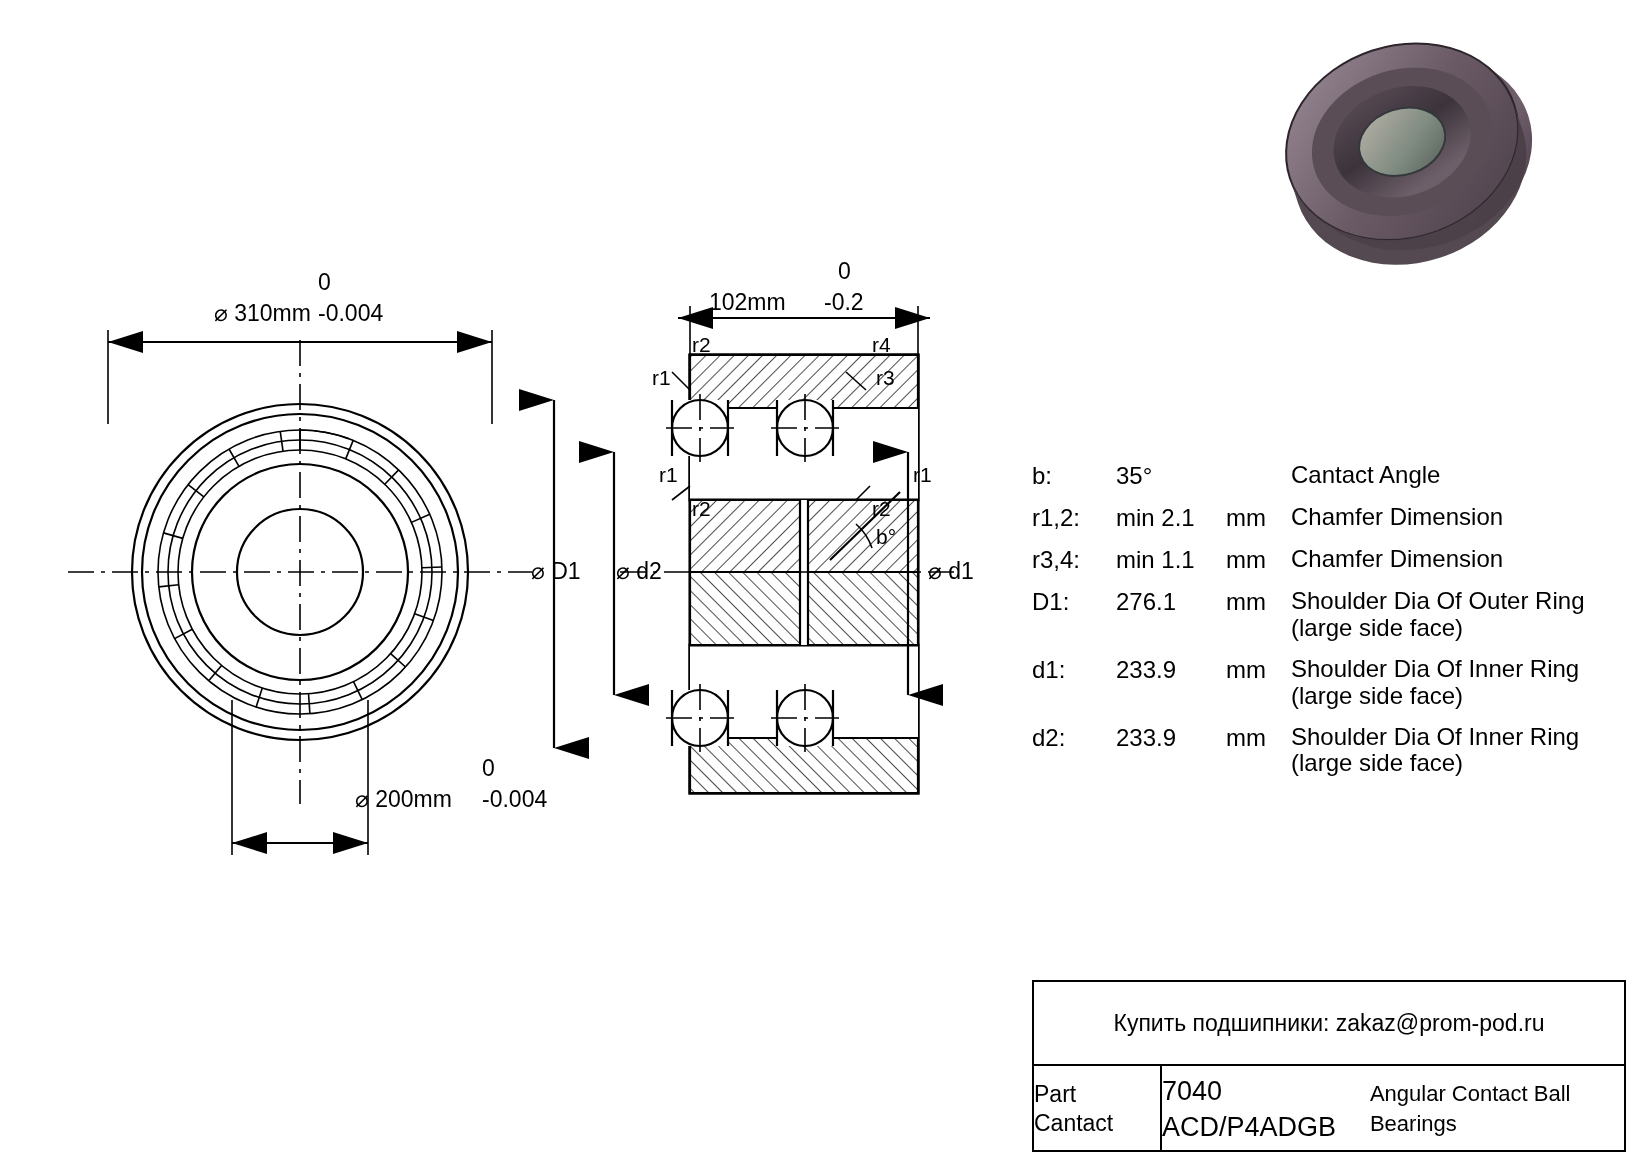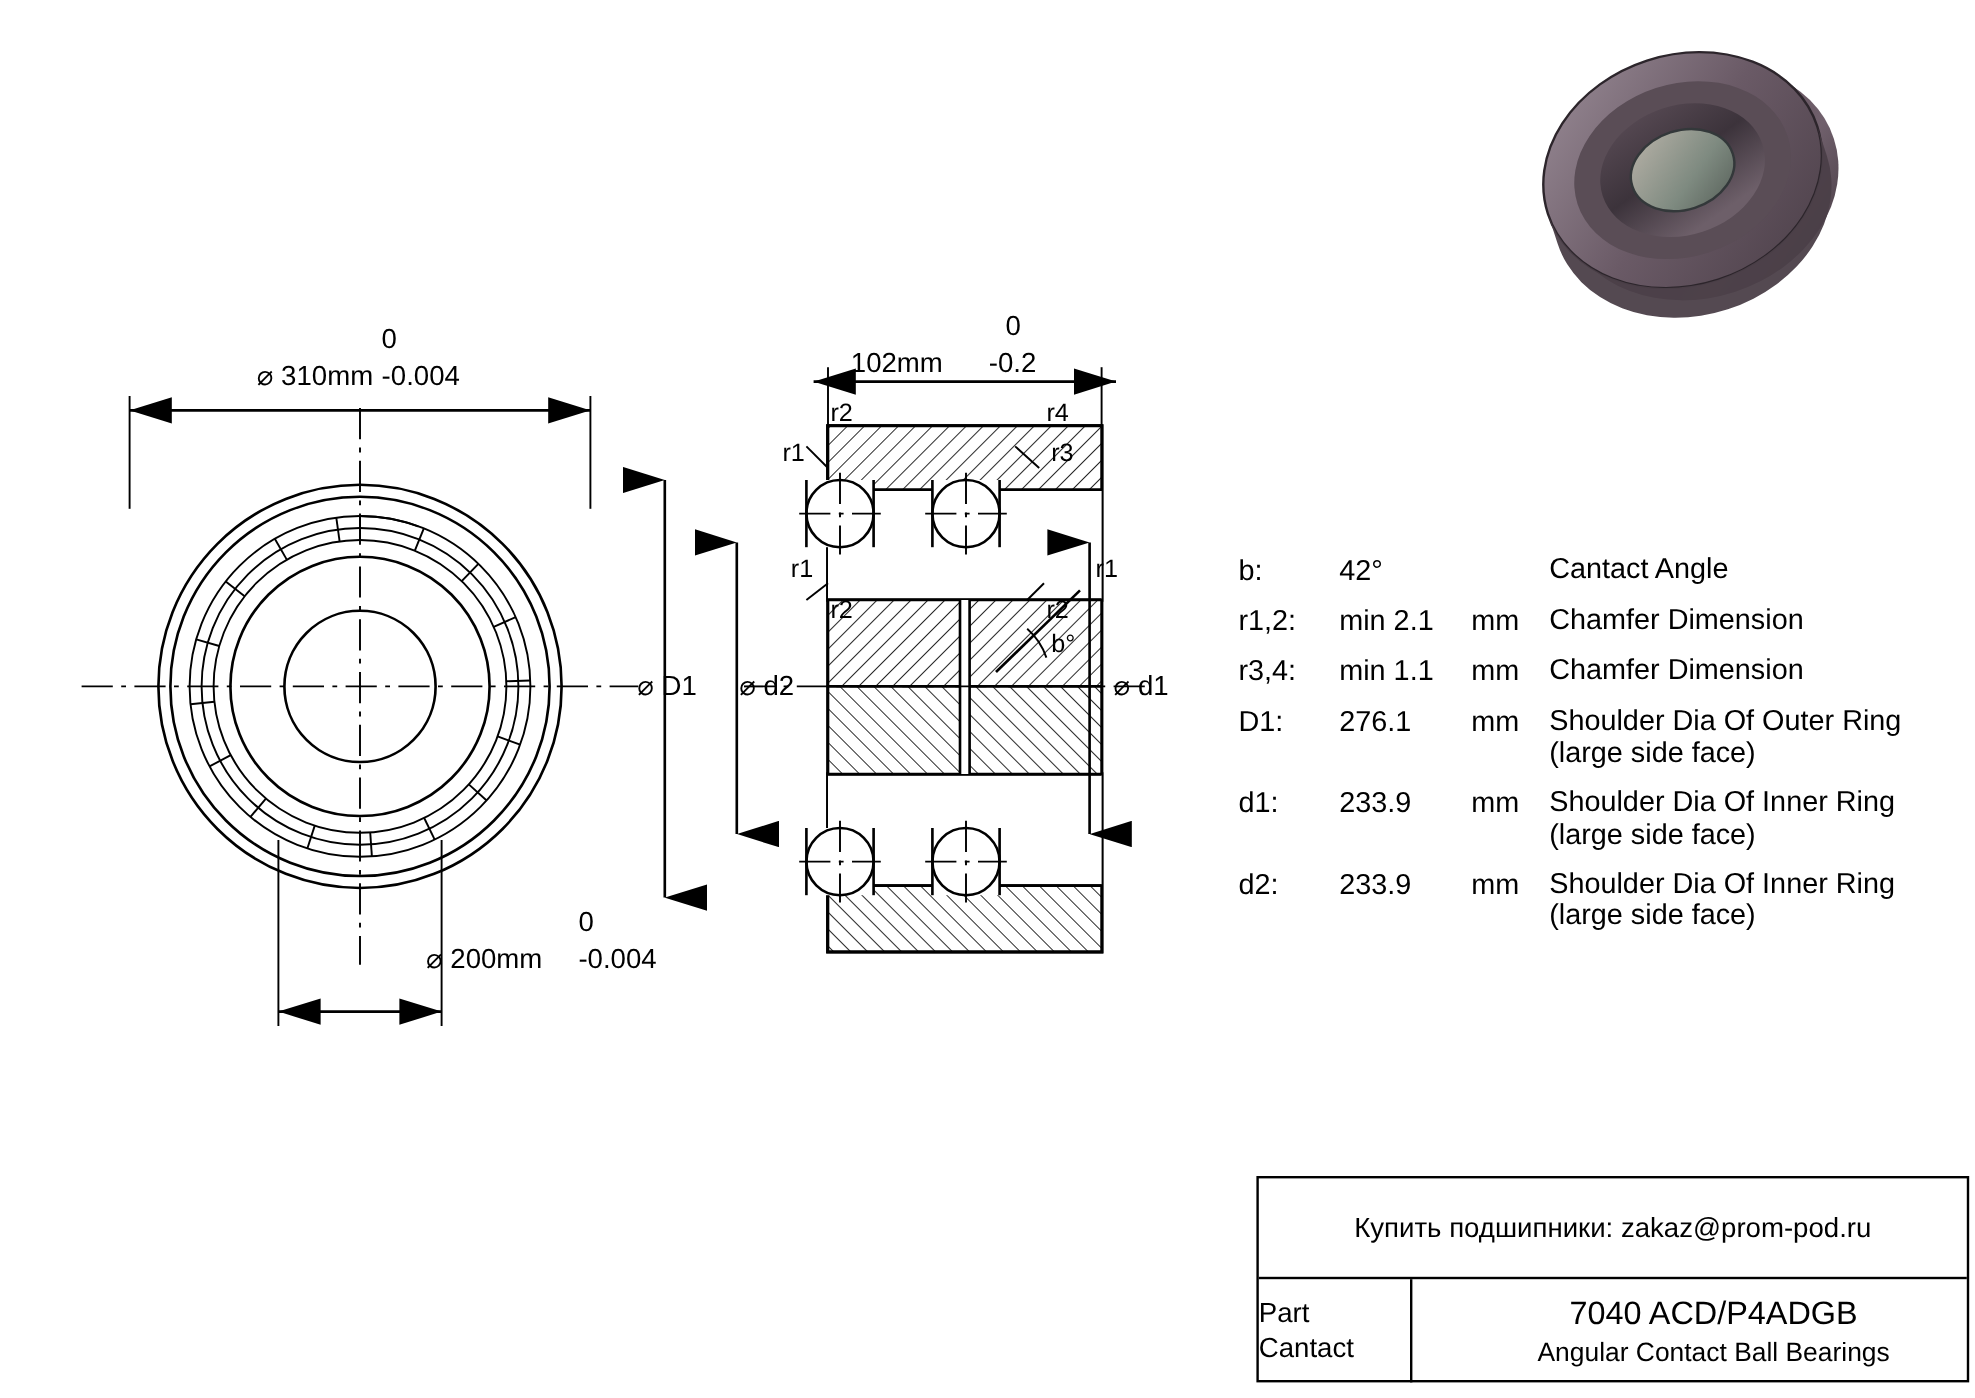--- a/index.html
+++ b/index.html
@@ -76,21 +76,20 @@
   }
   
   .titleblock {
     position: absolute;
     left: 1032px;
     top: 980px;
     width: 594px;
     height: 172px;
     border: 2px solid #000;
     box-sizing: border-box;
-    margin-left: 15px;
   }
   .tb-top {
     height: 82px;
     border-bottom: 2px solid #000;
     display: flex;
     align-items: center;
     justify-content: center;
     font-size: 23px;
   }
   .tb-bot {
@@ -103,25 +102,23 @@
     display: flex;
     flex-direction: column;
     align-items: flex-start;
     justify-content: center;
     font-size: 23px;
     line-height: 1.25;
   }
   .tb-part-val {
     flex: 1;
     display: flex;
-    flex-direction: column;
     align-items: center;
     justify-content: center;
     line-height: 1.35;
-    padding-left: 40px;
   }
   .tb-part-num {
     font-size: 27px;
   }
   .tb-part-type {
     font-size: 22px;
   }
   .hatch-a { fill: url(#hatchA); }
   .hatch-b { fill: url(#hatchB); }
   .wht { fill: #ffffff; }
@@ -407,21 +404,21 @@
   <div class="txt small" style="left:872px; top:497px;">r2</div>
   <div class="txt small" style="left:876px; top:525px;">b°</div>
 
   <div class="txt dim" style="left:531px; top:558px;">⌀ D1</div>
   <div class="txt dim" style="left:616px; top:558px;">⌀ d2</div>
   <div class="txt dim" style="left:928px; top:558px;">⌀ d1</div>
 
   <div class="spec-table">
     <div class="spec-row">
       <span class="spec-key">b:</span>
-      <span class="spec-val">42°</span>
+      <span class="spec-val">35°</span>
       <span class="spec-unit"></span>
       <span class="spec-desc">Cantact Angle</span>
     </div>
     <div class="spec-row">
       <span class="spec-key">r1,2:</span>
       <span class="spec-val">min 2.1</span>
       <span class="spec-unit">mm</span>
       <span class="spec-desc">Chamfer Dimension</span>
     </div>
     <div class="spec-row">

